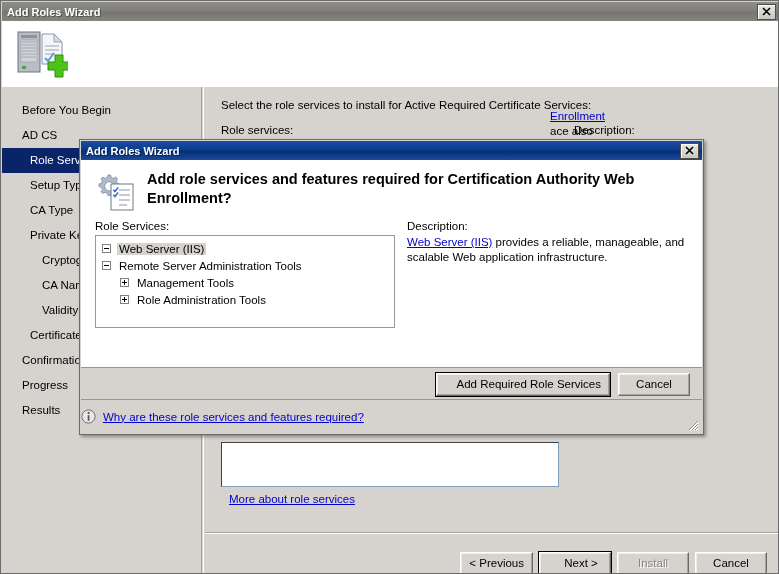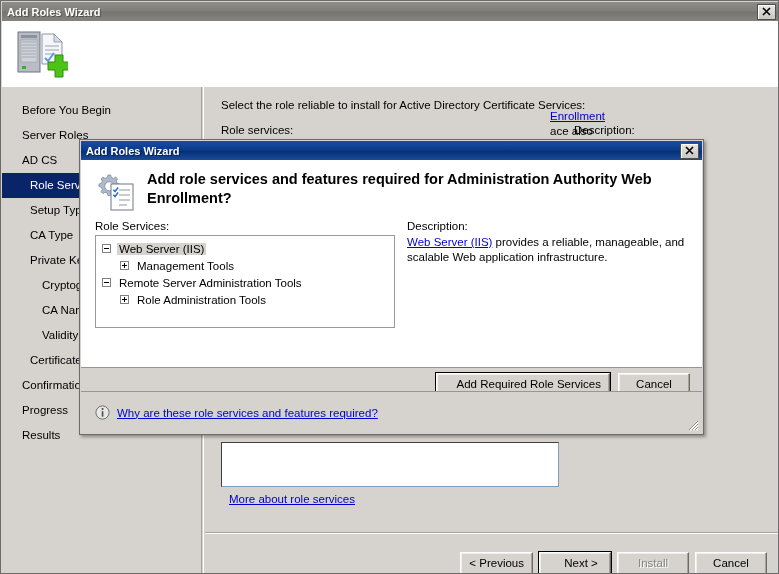--- a/index.html
+++ b/index.html
@@ -416,27 +416,26 @@
     right: 12px;
     top: 5px;
     display: flex;
     gap: 8px;
   }
   #dialog-infobar {
     position: absolute;
     left: 1px;
     bottom: 1px;
     width: 621px;
-    height: 42px;
+    height: 34px;
     background: #d6d3ce;
     border-top: 1px solid #ffffff;
     box-sizing: border-box;
     display: flex;
     align-items: center;
-    padding-left: 14px;
   }
   #dialog-infobar::before{
     content:"";
     position:absolute;
     left:0; top:-1px; right:0;
     height:1px;
     background:#9a968f;
   }
   #info-icon { width: 15px; height: 15px; margin-right: 7px; flex:none; }
   #resize-grip {
@@ -484,38 +483,37 @@
       <path d="M33 18 h14 M33 22 h14 M33 26 h10" stroke="#9aa3b2" stroke-width="1"></path>
       <path d="M33 30 l3 3 l6 -8" stroke="#5b9bd5" stroke-width="2" fill="none"></path>
       <path d="M36 34 h7 v-7 h8 v7 h7 v8 h-7 v7 h-8 v-7 h-7 z" fill="#4cc417" stroke="#2f8c0c" stroke-width="1"></path>
     </svg>
   </div>
 
   <div id="wizard-body">
 
     <div id="sidebar">
       <div class="side-item">Before You Begin</div>
-      <div class="side-item">Server Roles</div>
       <div class="side-item">AD CS</div>
       <div class="side-item indent1 selected">Role Services</div>
       <div class="side-item indent1">Setup Type</div>
       <div class="side-item indent1">CA Type</div>
       <div class="side-item indent1">Private Key</div>
       <div class="side-item indent2">Cryptography</div>
       <div class="side-item indent2">CA Name</div>
       <div class="side-item indent2">Validity Period</div>
       <div class="side-item indent1">Certificate Database</div>
       <div class="side-item">Confirmation</div>
       <div class="side-item">Progress</div>
       <div class="side-item">Results</div>
     </div>
 
     <div id="content">
       <div id="content-inner">
-        <div class="content-line">Select the role reliable to install for Active Directory Certificate Services:</div>
+        <div class="content-line">Select the role services to install for Active Required Certificate Services:</div>
         <div class="cols">
           <div class="col-left">
             <div class="col-label">Role services:</div>
             <div id="roleservices-listbox">
               <div class="listrow">
                 <span class="ck on"></span>
                 <span>Certification Authority</span>
               </div>
               <div class="listrow hl">
                 <span class="ck"></span>
@@ -578,39 +576,39 @@
         <svg id="dialog-icon" viewBox="0 0 42 40">
           <g fill="#aeb9cc" stroke="#7f8ca3" stroke-width="0.8">
             <path d="M13 3 l2.6 0 l0.7 2.4 l2.3 1 l2.1 -1.4 l1.9 1.9 l-1.4 2.1 l1 2.3 l2.4 0.7 l0 2.6 l-2.4 0.7 l-1 2.3 l1.4 2.1 l-1.9 1.9 l-2.1 -1.4 l-2.3 1 l-0.7 2.4 l-2.6 0 l-0.7 -2.4 l-2.3 -1 l-2.1 1.4 l-1.9 -1.9 l1.4 -2.1 l-1 -2.3 l-2.4 -0.7 l0 -2.6 l2.4 -0.7 l1 -2.3 l-1.4 -2.1 l1.9 -1.9 l2.1 1.4 l2.3 -1 z"></path>
           </g>
           <circle cx="14.3" cy="14.3" r="4.6" fill="#ffffff" stroke="#7f8ca3" stroke-width="0.9"></circle>
           <rect x="16" y="12" width="22" height="26" fill="#ffffff" stroke="#6f7785" stroke-width="1"></rect>
           <path d="M24 18 h11 M24 23 h11 M24 28 h11 M24 33 h8" stroke="#8d96a5" stroke-width="1.2"></path>
           <path d="M18.3 17.8 l1.7 1.8 l3.1 -4" stroke="#2f6fd0" stroke-width="1.6" fill="none"></path>
           <path d="M18.3 22.8 l1.7 1.8 l3.1 -4" stroke="#2f6fd0" stroke-width="1.6" fill="none"></path>
         </svg>
-        <div id="dialog-heading">Add role services and features required for Administration Authority Web Enrollment?</div>
+        <div id="dialog-heading">Add role services and features required for Certification Authority Web Enrollment?</div>
       </div>
 
 
       <div class="dlg-cols">
         <div class="dlg-col-left">
           <div class="dlg-col-label">Role Services:</div>
           <div id="dialog-tree">
             <div class="tree-row lvl1 sel">
               <span class="exp"></span>
               <span class="lbl">Web Server (IIS)</span>
             </div>
+            <div class="tree-row lvl1">
+              <span class="exp"></span>
+              <span class="lbl">Remote Server Administration Tools</span>
+            </div>
             <div class="tree-row lvl2">
               <span class="exp plus"></span>
               <span class="lbl">Management Tools</span>
-            </div>
-            <div class="tree-row lvl1">
-              <span class="exp"></span>
-              <span class="lbl">Remote Server Administration Tools</span>
             </div>
             <div class="tree-row lvl2">
               <span class="exp plus"></span>
               <span class="lbl">Role Administration Tools</span>
             </div>
           </div>
         </div>
         <div class="dlg-col-right">
           <div class="dlg-col-label">Description:</div>
           <div id="dialog-desc">

